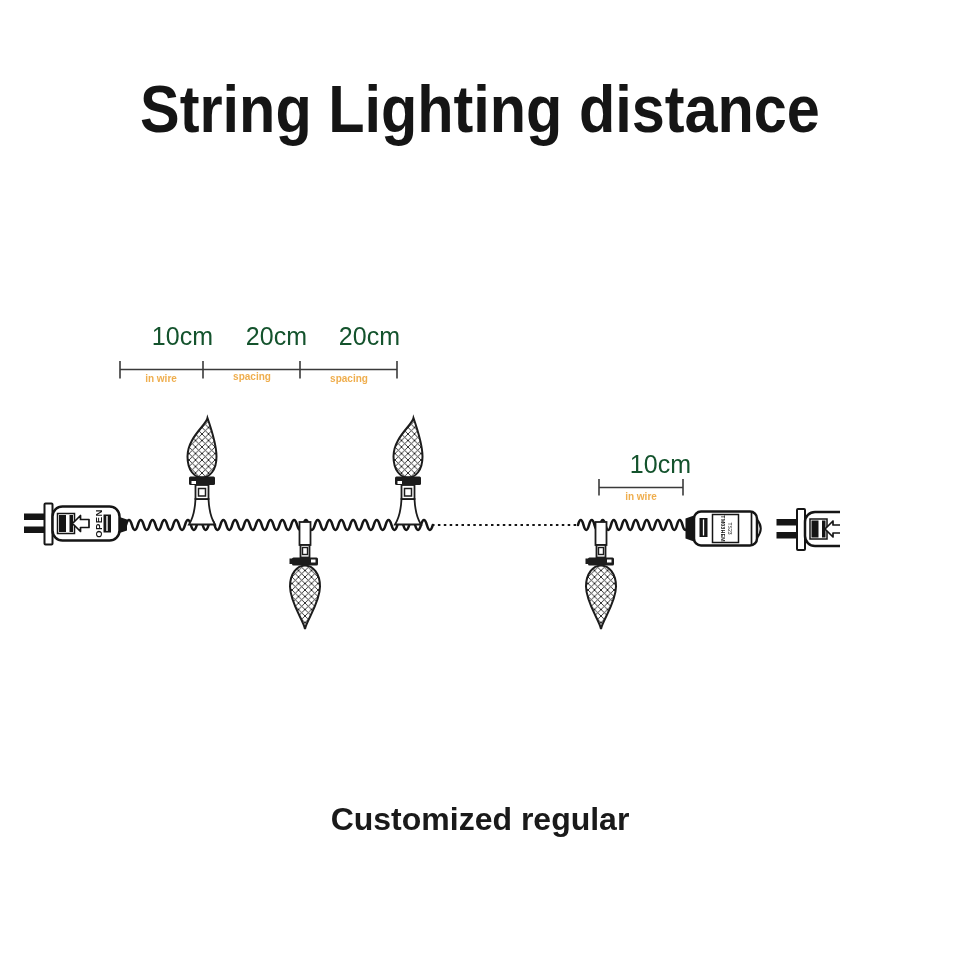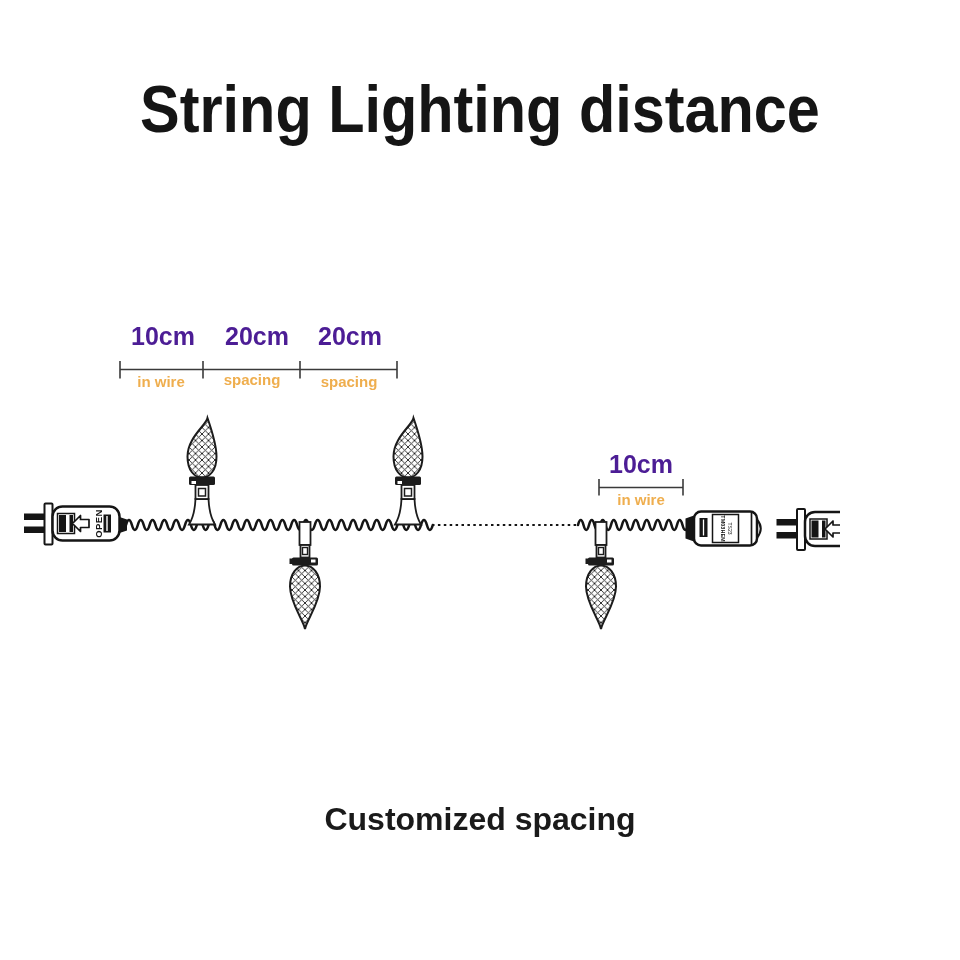--- a/index.html
+++ b/index.html
@@ -1,22 +1,22 @@
 <!DOCTYPE html>
 <html style="--accent: #EFAE4E;"><head>
 <meta charset="utf-8">
 <style>
   html,body{margin:0;padding:0;background:#fff;}
   .canvas{position:relative;width:840px;height:960px;background:#ffffff;overflow:hidden;
           font-family:"Liberation Sans",sans-serif;color:#1a1a1a;}
   .title{position:absolute;top:76px;left:0;width:960px;text-align:center;
          font-size:66px;font-weight:700;line-height:1;white-space:nowrap;
          transform:scaleX(0.9);color:#151515;}
-  .m-val{position:absolute;width:100px;text-align:center;font-size:25px;font-weight:700;color:#4c1d95;line-height:1;}
-  .m-sub{position:absolute;width:100px;text-align:center;font-size:15px;font-weight:700;
+  .m-val{position:absolute;width:100px;text-align:right;font-size:25px;font-weight:400;color:#14532d;line-height:1;}
+  .m-sub{position:absolute;width:100px;text-align:center;font-size:10px;font-weight:700;
          color:var(--accent,#EFAE4E);line-height:1;}
   #mv1{left:113px;top:324px;} #mv2{left:207px;top:324px;} #mv3{left:300px;top:324px;}
   #mvr{left:591px;top:452px;}
   #ms1{left:111px;top:374px;} #ms2{left:202px;top:372px;} #ms3{left:299px;top:374px;}
   #msr{left:591px;top:492px;}
   .diagram{position:absolute;left:0;top:0;width:960px;height:960px;}
   svg text{font-family:"Liberation Sans",sans-serif;fill:#151515;}
   .f1{position:absolute;top:760px;left:0;width:960px;text-align:center;font-size:31px;
       font-weight:400;color:#1a1a1a;line-height:1.15;}
   .f1 .mark{position:relative;top:-2px;margin-right:11px;font-size:27px;}
@@ -124,15 +124,15 @@
       <rect x="811.5" y="520.5" width="7" height="17" fill="#151515"></rect>
       <rect x="822" y="520.5" width="3.5" height="17" fill="#151515"></rect>
       <polygon points="825,529 833,521 833,525 841.5,525 841.5,533 833,533 833,537" fill="#fff" stroke="#151515" stroke-width="1.7" stroke-linejoin="round"></polygon>
       <text transform="translate(851 529) rotate(90)" text-anchor="middle" dominant-baseline="central" font-size="9.5" font-weight="bold" letter-spacing="0.4">OPEN</text>
       <rect x="856" y="520" width="7.5" height="18" fill="#151515"></rect>
       <path d="M859.5 521.5 V536.5" stroke="#fff" stroke-width="1.4"></path>
       <polygon points="872,522.5 879.5,525 879.5,536 872,538.5" fill="#151515"></polygon>
     </g>
   </svg>
 
-  <div class="f2">Customized spacing</div>
+  <div class="f2">Customized regular</div>
 
 </div>
 
 </body></html>

